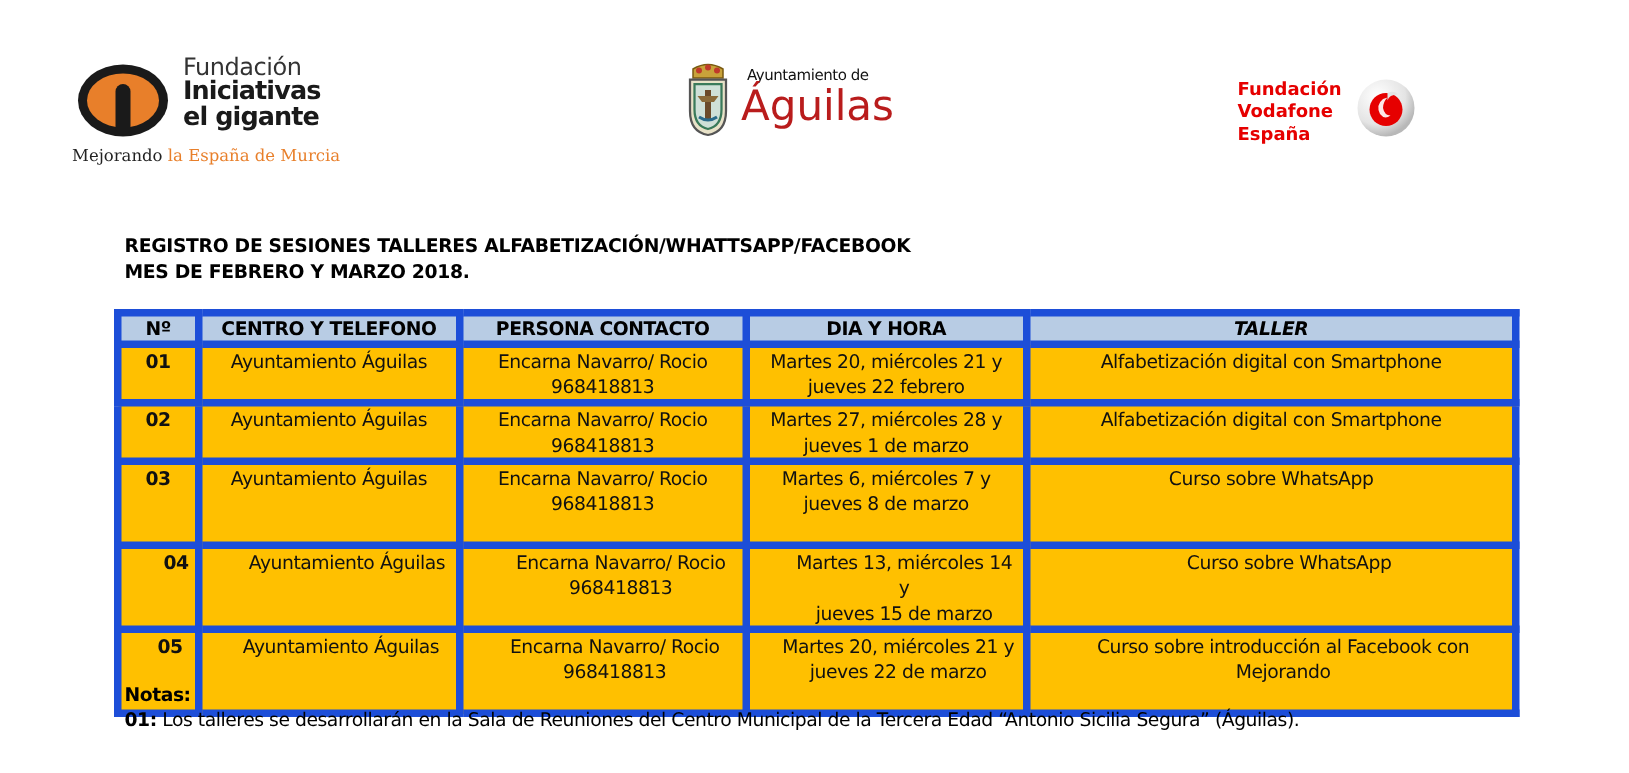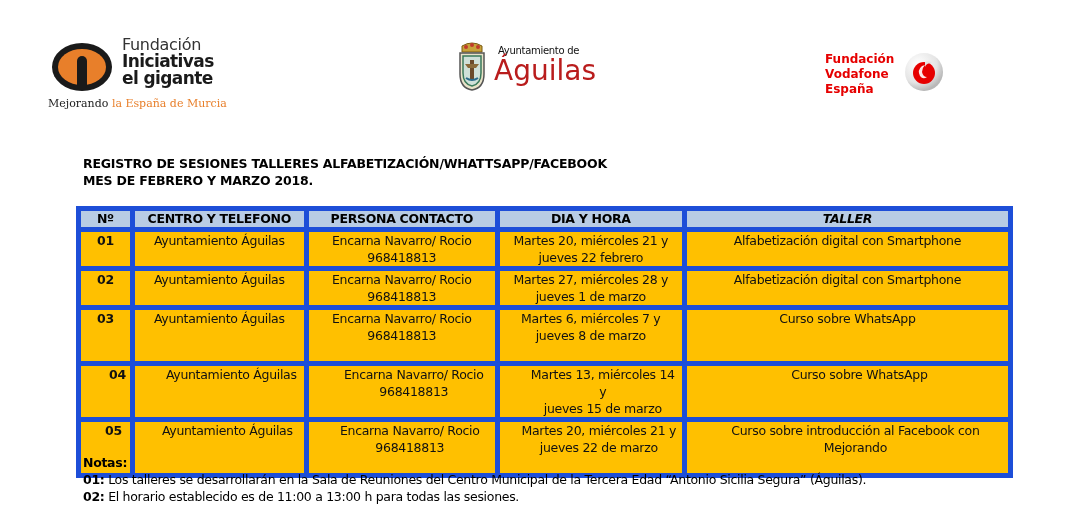--- a/index.html
+++ b/index.html
@@ -342,16 +342,13 @@
       </td>
     </tr>
   </tbody>
 </table>
 
 <div class="notes">
   <div class="notes-heading">Notas:</div>
   <div>
     <span class="note-key">01:</span><span> Los talleres se desarrollarán en la Sala de Reuniones del Centro Municipal de la Tercera Edad “Antonio Sicilia Segura” (Águilas).</span>
   </div>
-  <div>
-    <span class="note-key">02:</span><span> El horario establecido es de 11:00 a 13:00 h  para todas las sesiones.</span>
-  </div>
 </div>
 
 </body></html>

